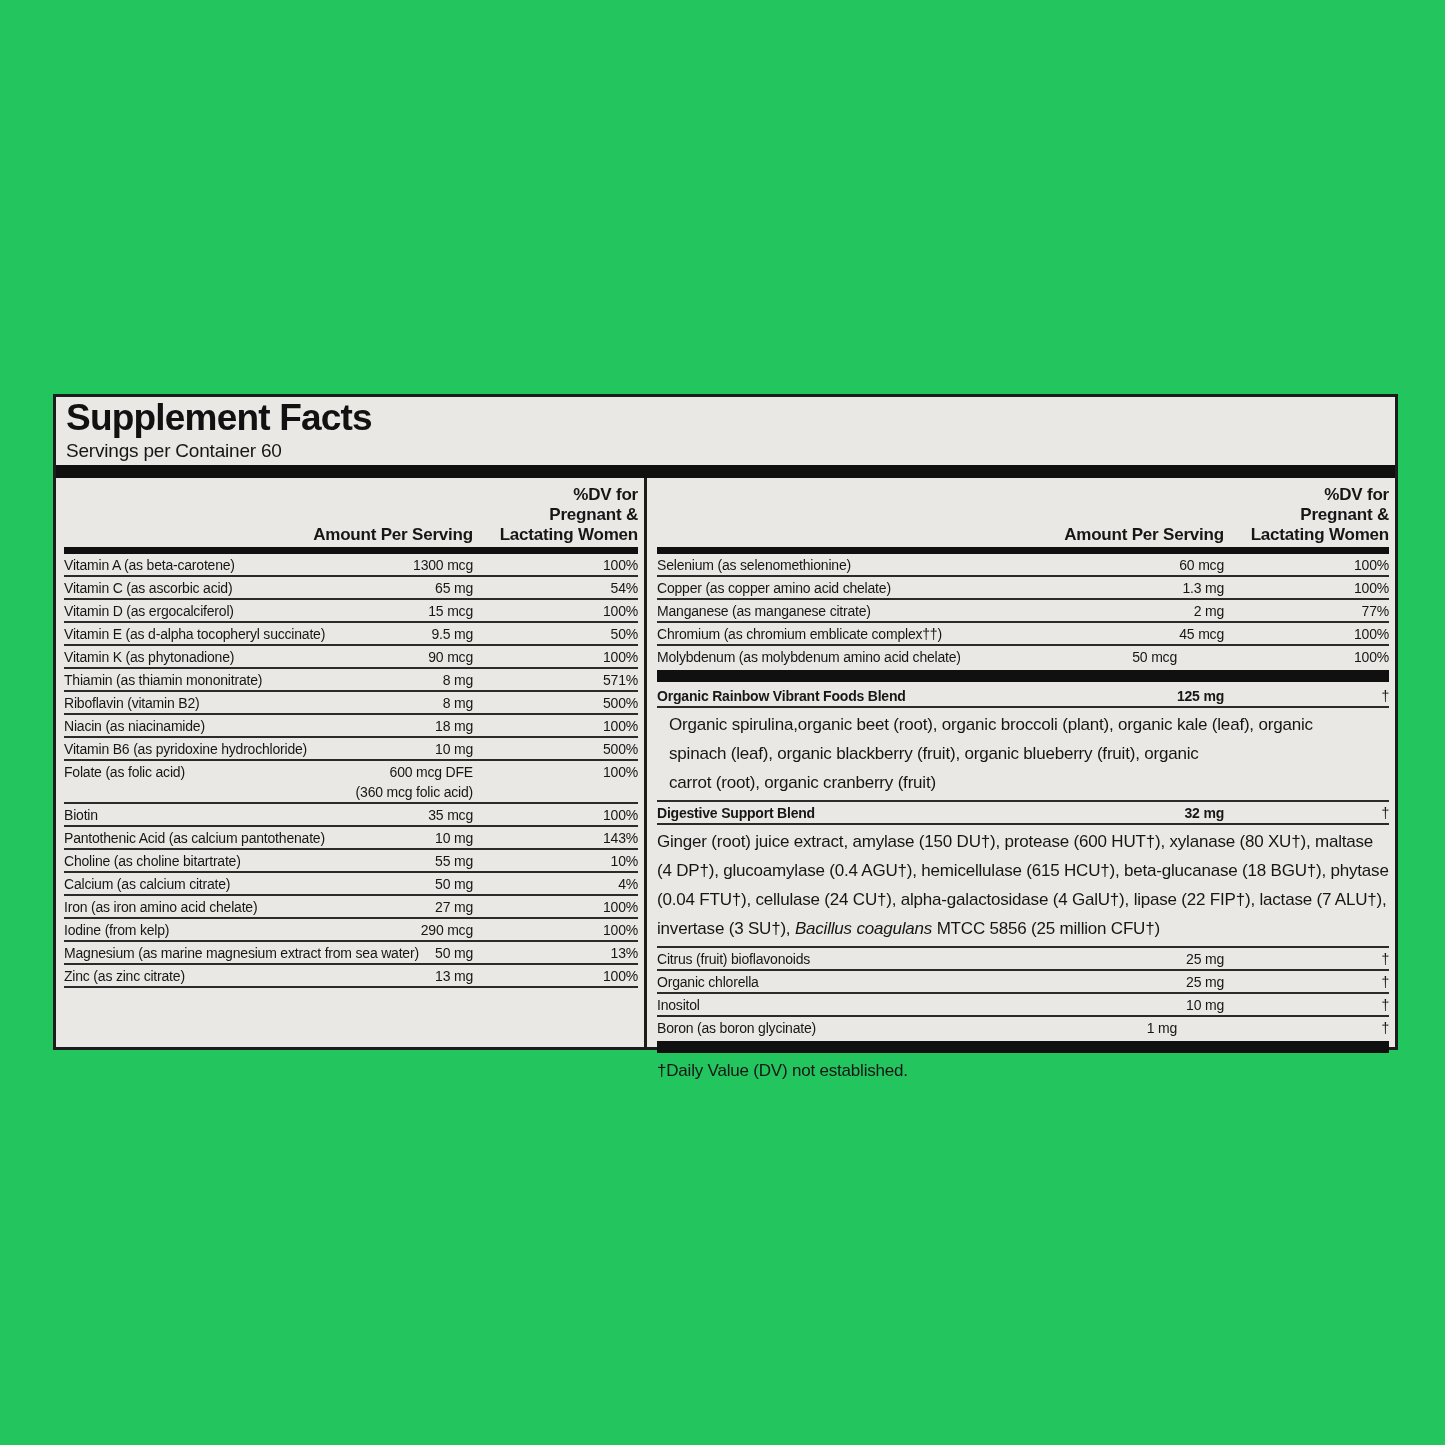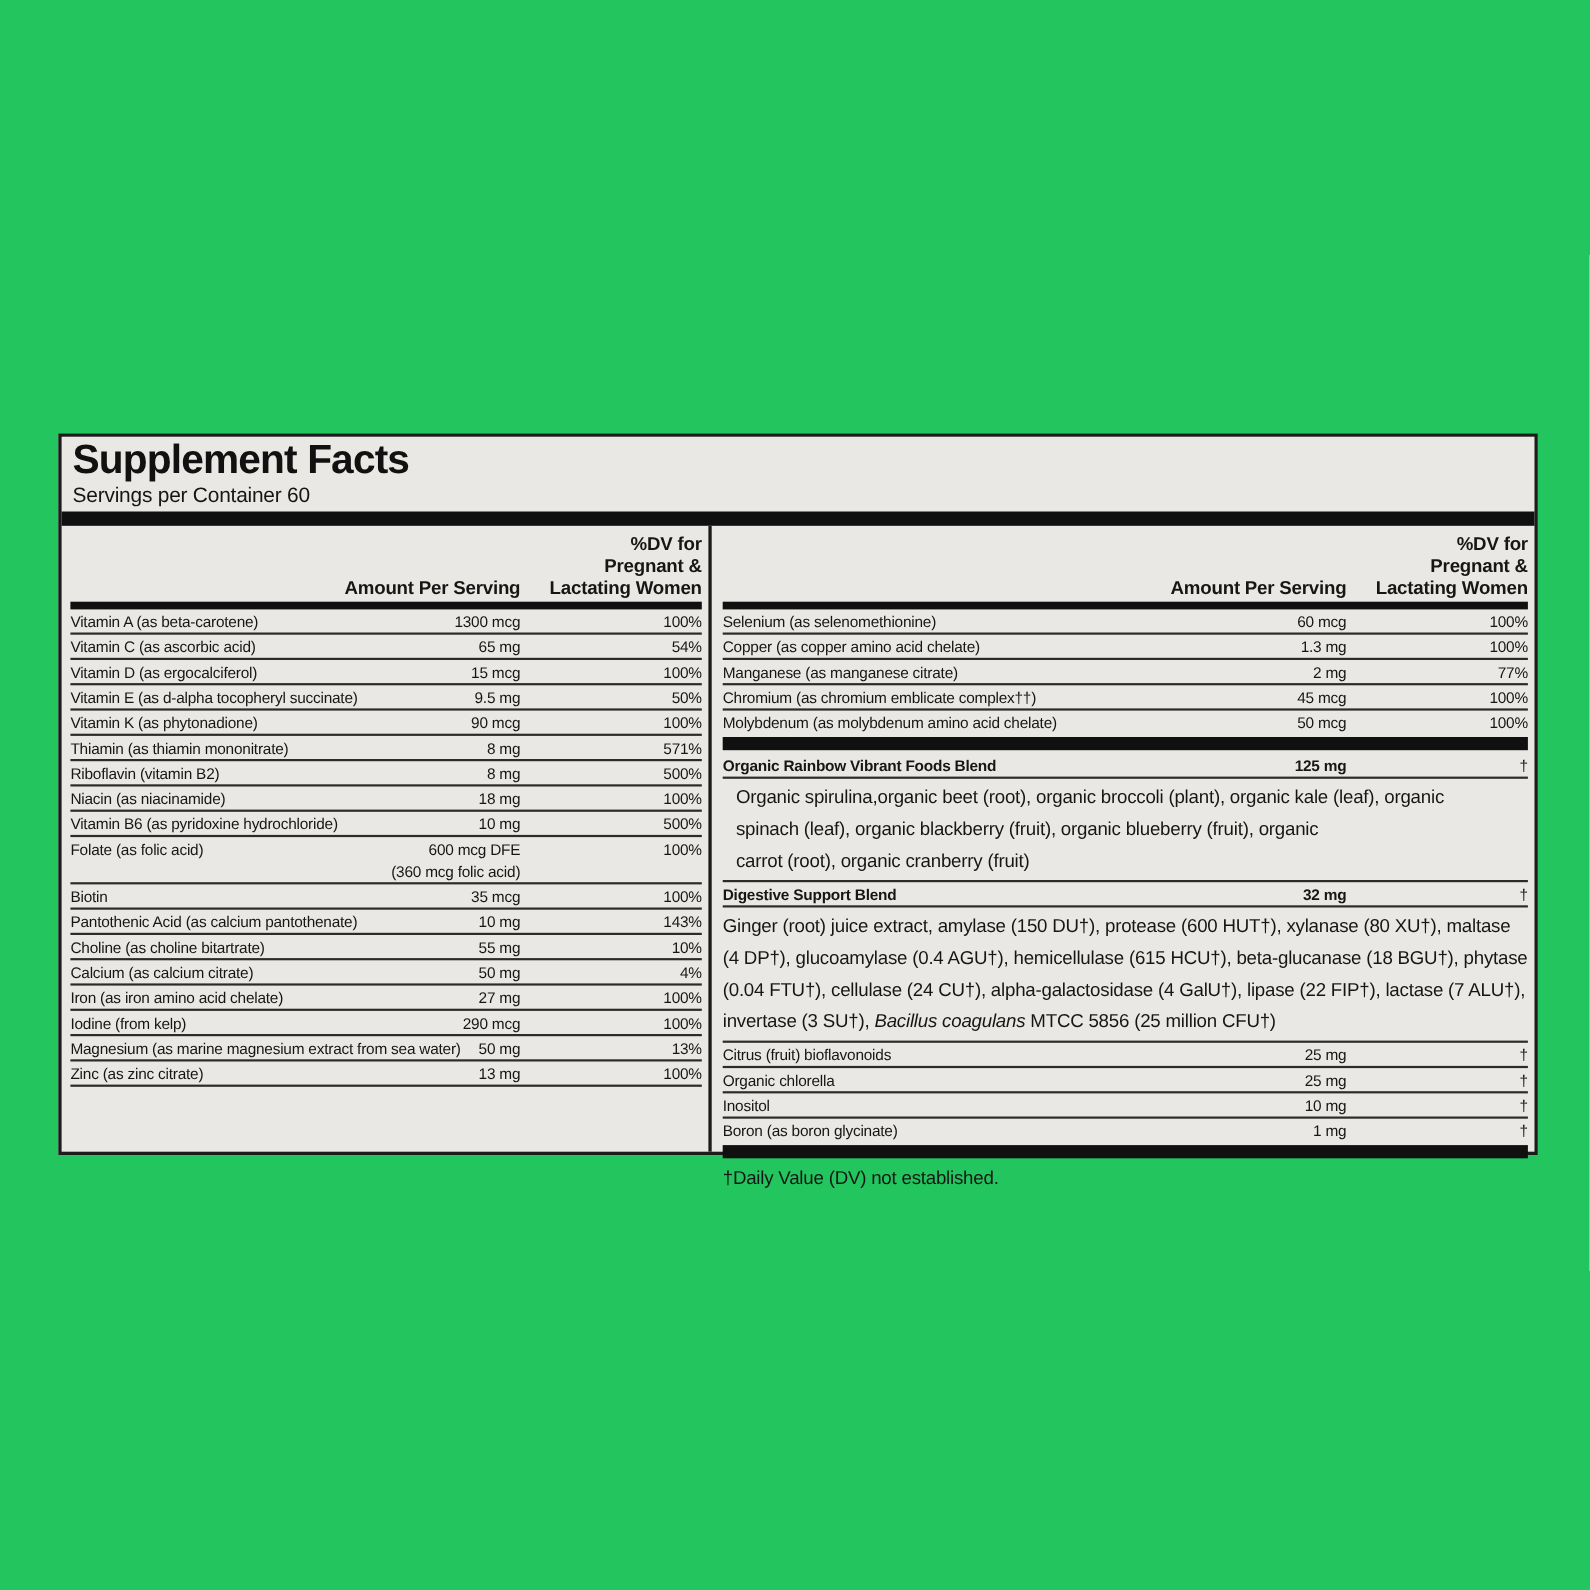--- a/index.html
+++ b/index.html
@@ -33,21 +33,21 @@
   .header-bar { height:7px; background:#101010; }
 
   .row {
     display:flex; align-items:flex-start;
     border-bottom:2px solid #2b2b2b; padding-top:1px;
     font-size:14px; line-height:20px; letter-spacing:-0.2px;
   }
   .row .name { flex:0 1 auto; text-align:left; }
   .row .amt  { flex:0 0 auto; margin-left:auto; text-align:right; white-space:pre-line; padding-left:4px; }
   .row .dv   { flex:0 0 165px; text-align:right; }
-  .row.no-rule { border-bottom:none; }
+  .row.no-rule { border-bottom:none;gap:47px; }
   .row.blend-row .name, .row.blend-row .amt { font-weight:bold; }
 
   .bar-thick { height:12px; background:#101010; margin:3px 0 3px 0; }
 
   .desc {
     font-size:17px; line-height:29px; letter-spacing:-0.2px;
     padding:2px 0 3px 0; border-bottom:2px solid #2b2b2b; white-space:pre-line;
   }
   .desc.indent { padding-left:12px; }
   .desc .it { font-style:italic; }

